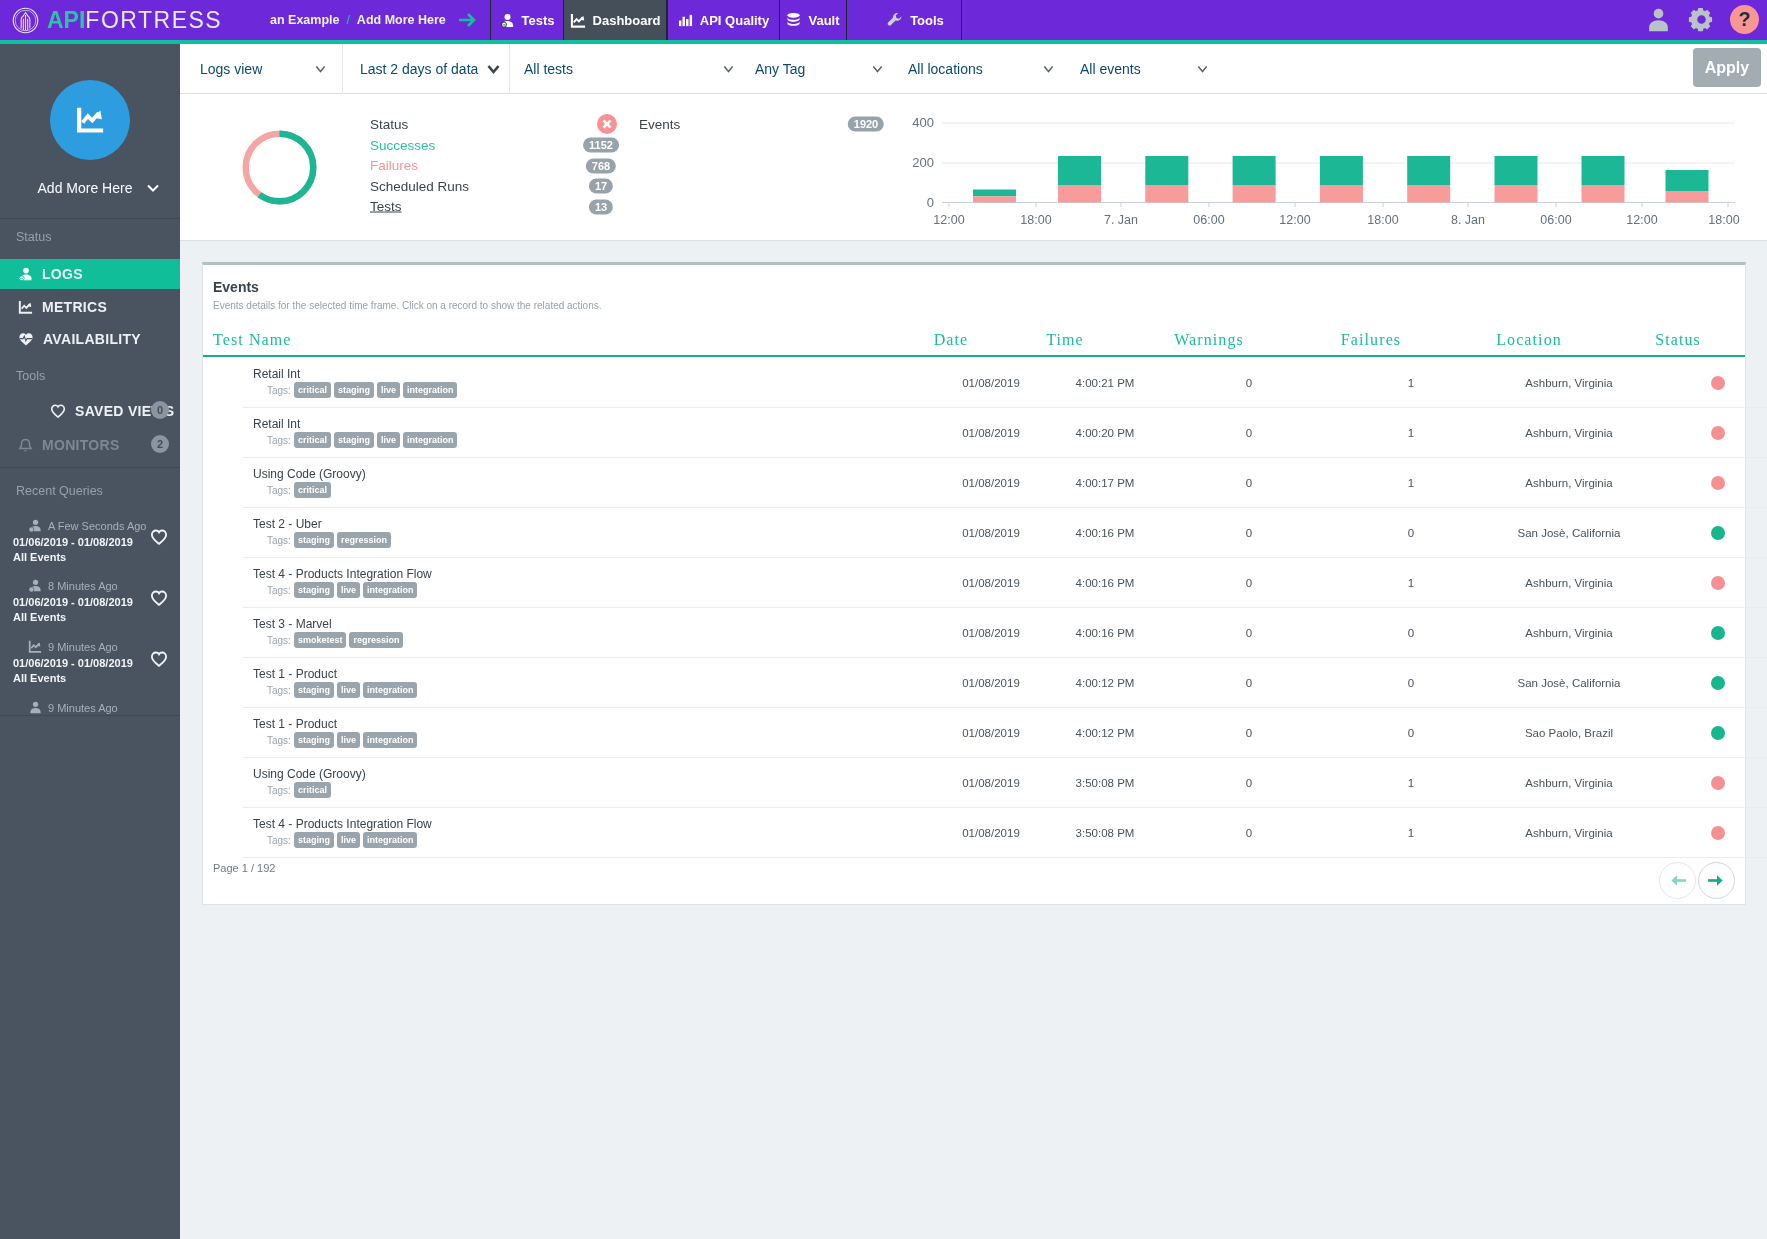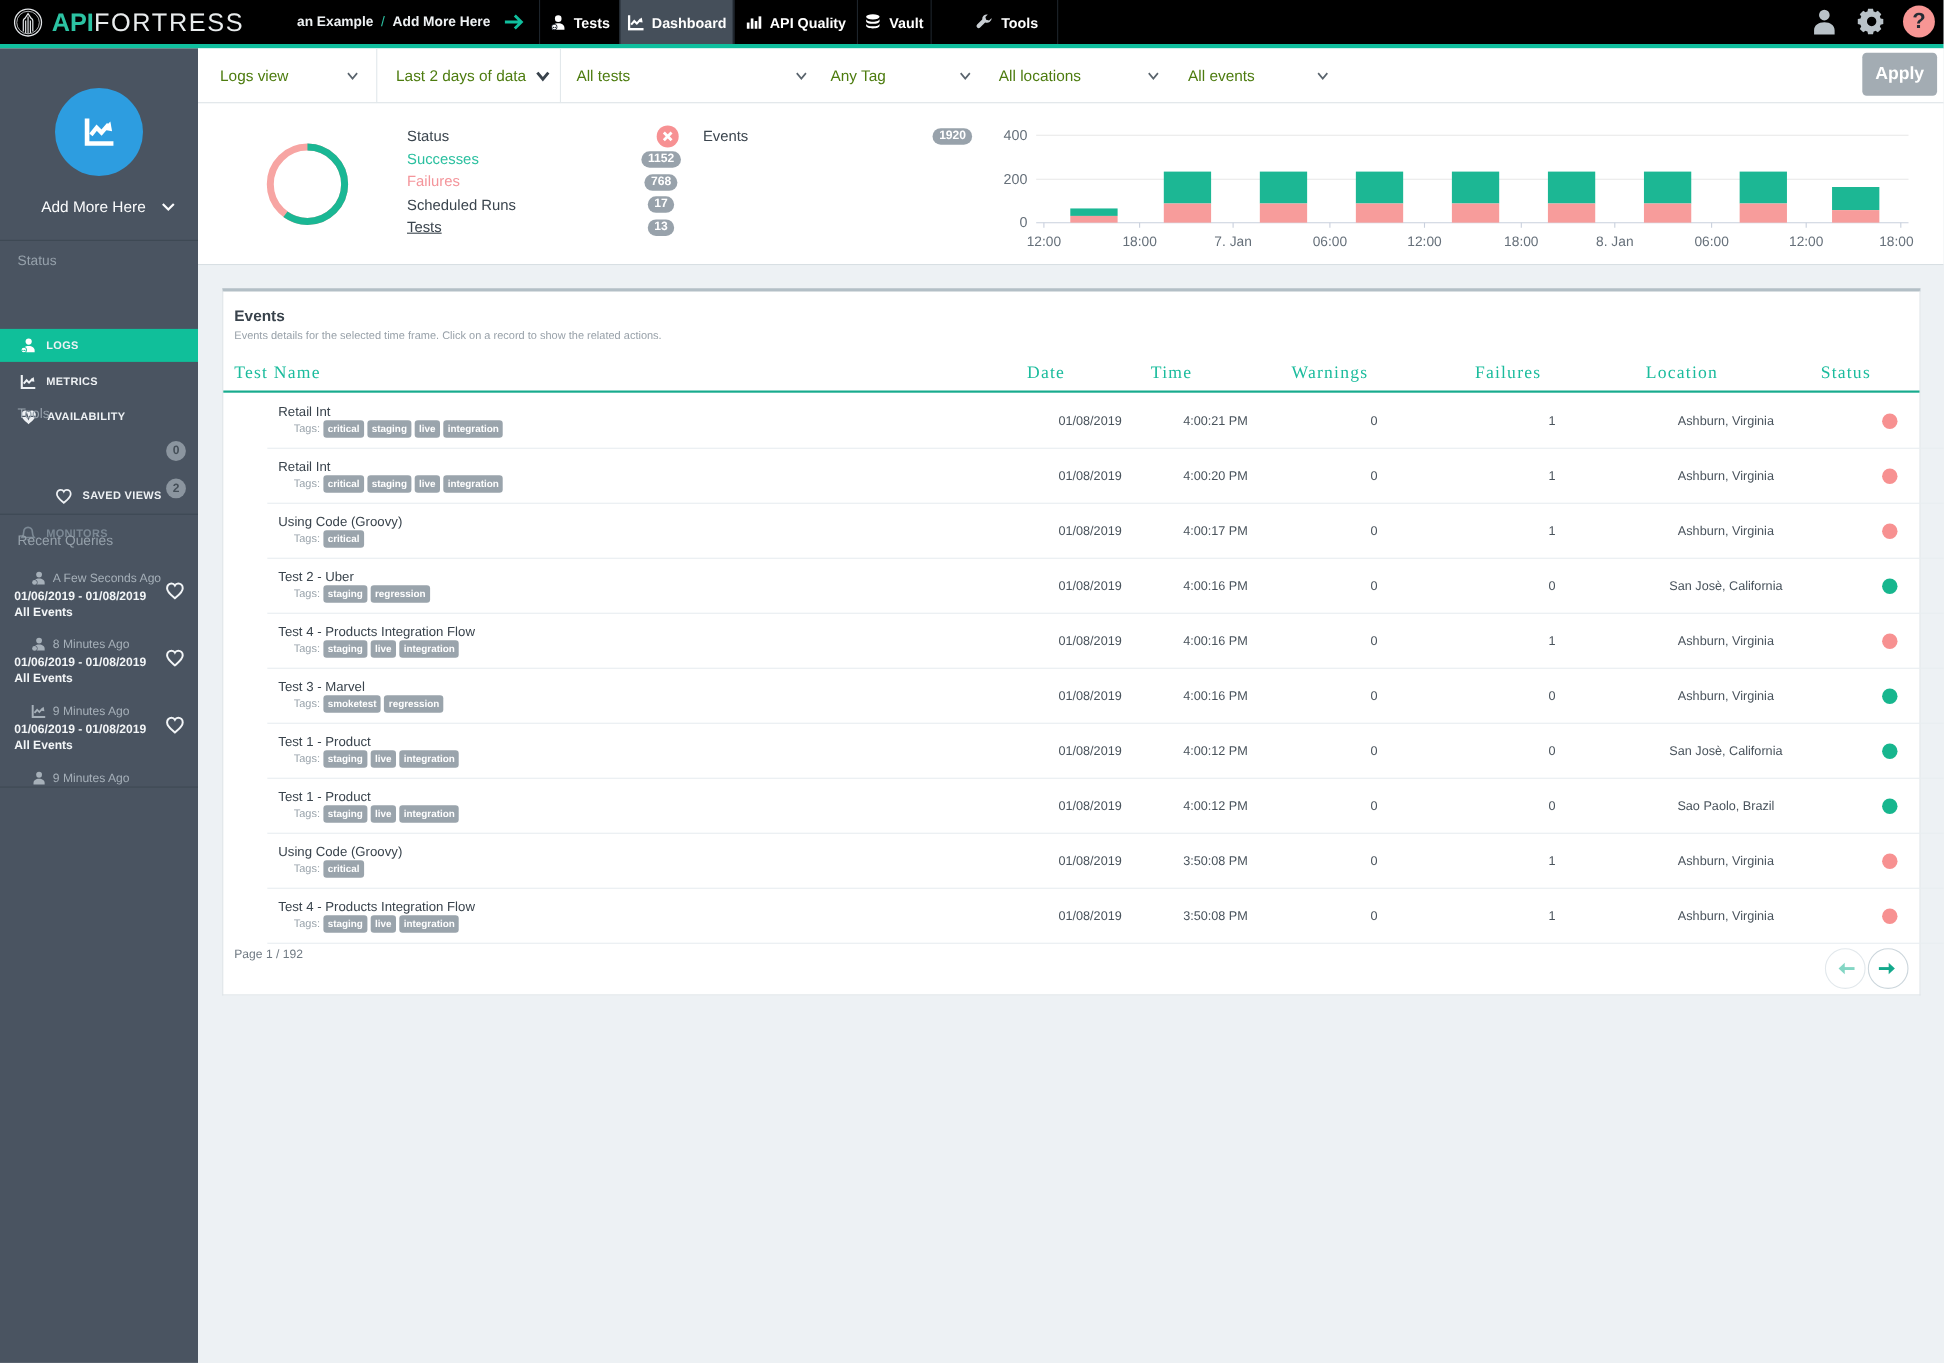--- a/index.html
+++ b/index.html
@@ -3,45 +3,45 @@
 <meta charset="utf-8">
 <style>
 * { margin:0; padding:0; box-sizing:border-box; }
 html,body { width:1767px; height:1239px; }
 body { font-family:"Liberation Sans",sans-serif; background:#edf1f4; position:relative; overflow:hidden; }
 .abs { position:absolute; }
 .cc { position:absolute; transform:translate(-50%,-50%); white-space:nowrap; }
 .cl { position:absolute; transform:translate(0,-50%); white-space:nowrap; }
 
 
-#nav { position:absolute; top:0; left:0; width:1767px; height:40px; background:#000000; }
+#nav { position:absolute; top:0; left:0; width:1767px; height:40px; background:#6d28d9; }
 #tealbar { position:absolute; top:40px; left:0; width:1767px; height:4px; background:#10bf9e; }
 #logo { position:absolute; left:12px; top:0; height:40px; display:flex; align-items:center; }
 #logo .word { font-size:23px; margin-left:8px; }
 #logo .w1 { color:#2cc3a3; font-weight:bold; }
 #logo .w2 { color:#e9eced; font-weight:400; letter-spacing:1.5px; }
 .crumb { color:#eef1f3; font-weight:bold; font-size:12.5px; }
 .tab { position:absolute; top:0; height:40px; display:flex; align-items:center; justify-content:center; color:#fff; font-weight:bold; font-size:13px; gap:7px; border-left:1px solid #1d242b; }
 .tab.active { background:#454f5a; border-right:1px solid #1d242b; }
 .tab svg { display:block; }
 
 
 #sidebar { position:absolute; left:0; top:44px; width:180px; height:1195px; background:#4a5461; }
 #bluecirc { position:absolute; left:50px; top:36px; width:80px; height:80px; border-radius:50%; background:#2d9de0; display:flex; align-items:center; justify-content:center; }
-.sideitem { position:absolute; left:0; width:180px; height:30px; display:flex; align-items:center; color:#eef1f4; font-weight:bold; font-size:10px; letter-spacing:0.3px;margin-top:40px; }
+.sideitem { position:absolute; left:0; width:180px; height:30px; display:flex; align-items:center; color:#eef1f4; font-weight:bold; font-size:14px; letter-spacing:0.3px; }
 .sideitem svg { margin-left:18px; margin-right:9px; flex:none; }
 .sidelabel { position:absolute; left:16px; color:#96a1ab; font-size:12.5px; }
 .badge-c { position:absolute; left:151px; width:18px; height:18px; border-radius:50%; background:#8b959f; color:#454f58; font-size:11px; font-weight:bold; display:flex; align-items:center; justify-content:center; }
 .rq-time { position:absolute; left:28px; color:#a6b0b9; font-size:11px; display:flex; align-items:center; gap:6px; }
 .rq-line { position:absolute; left:13px; color:#f2f5f7; font-size:11px; font-weight:bold; }
 .rq-heart { position:absolute; left:150px; }
 
 
 #filters { position:absolute; left:180px; top:44px; width:1587px; height:50px; background:#fff; border-bottom:1px solid #d8dfe3; }
-.ftxt { color:#4d7c0f; font-size:14px; }
+.ftxt { color:#0c4a6e; font-size:14px; }
 .fsep { position:absolute; top:0; width:1px; height:50px; background:#e2e8eb; }
 #applybtn { position:absolute; left:1513px; top:4px; width:68px; height:39px; background:#a3acb3; border-radius:4px; color:#fff; font-weight:bold; font-size:16px; display:flex; align-items:center; justify-content:center; }
 
 
 #statuspanel { position:absolute; left:180px; top:94px; width:1587px; height:147px; background:#fff; border-bottom:1px solid #d8dfe3; }
 .stlbl { font-size:13.5px; color:#3b454e; }
 .pill { position:absolute; transform:translate(-50%,-50%); background:#98a2ab; color:#fff; font-weight:bold; font-size:11px; border-radius:8px; height:15px; line-height:15px; padding:0 6px; }
 
 
 #events { position:absolute; left:202px; top:262px; width:1544px; height:643px; background:#fff; border:1px solid #dde3e7; border-top:3px solid #b3bfc6; }

